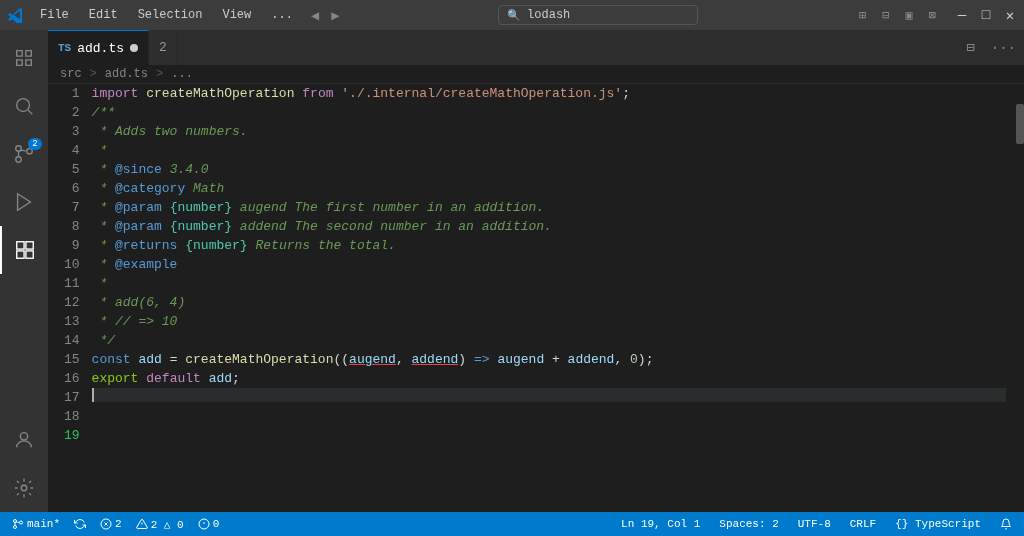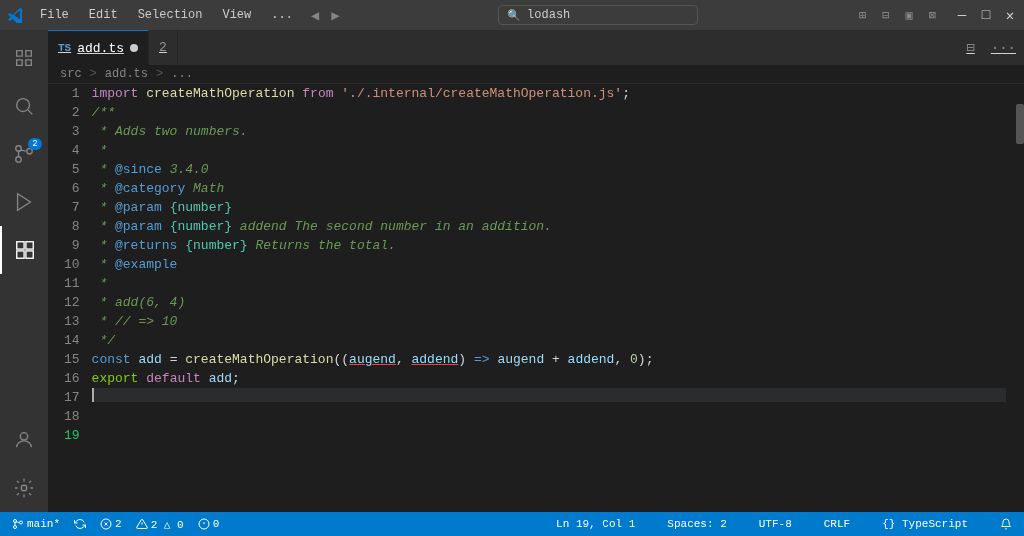--- a/index.html
+++ b/index.html
@@ -117,21 +117,20 @@
       overflow: hidden;
     }
 
     
     .tab-bar {
       display: flex;
       align-items: center;
       background: #2d2d2d;
       height: 35px;
       flex-shrink: 0;
-      text-decoration: underline;
     }
     .tab {
       display: flex;
       align-items: center;
       padding: 0 10px;
       height: 35px;
       font-size: 13px;
       cursor: pointer;
       gap: 6px;
       border-right: 1px solid #252525;
@@ -269,21 +268,21 @@
       gap: 0;
     }
     .status-left {
       display: flex;
       align-items: center;
       gap: 6px;
     }
     .status-right {
       display: flex;
       align-items: flex-end;
-      gap: 24px;
+      gap: 11px;
       margin-left: auto;
     }
     .status-item {
       display: flex;
       align-items: center;
       gap: 3px;
       padding: 0 4px;
       cursor: pointer;
       white-space: nowrap;
     }
@@ -427,21 +426,21 @@
           <div style="line-height: 19px; font-size: 13px; color: #22c55e;">19</div>
         </div>
       <div class="code-area" id="code-area">
       <div class="code-line"><span class="kw-import">import</span><span class="plain"> </span><span class="fn-name">createMathOperation</span><span class="plain"> </span><span class="kw-from">from</span><span class="plain"> </span><span class="str">'./.internal/createMathOperation.js'</span><span class="plain">;</span></div>
           <div class="code-line"></div>
           <div class="code-line"><span class="comment">/**</span></div>
           <div class="code-line"><span class="comment"> * Adds two numbers.</span></div>
           <div class="code-line"><span class="comment"> *</span></div>
           <div class="code-line"><span class="comment"> * </span><span class="jsdoc-tag">@since</span><span class="comment"> 3.4.0</span></div>
           <div class="code-line"><span class="comment"> * </span><span class="jsdoc-tag">@category</span><span class="comment"> Math</span></div>
-          <div class="code-line"><span class="comment"> * </span><span class="jsdoc-tag">@param</span><span class="comment"> </span><span class="jsdoc-type">{number}</span></div>
+          <div class="code-line"><span class="comment"> * </span><span class="jsdoc-tag">@param</span><span class="comment"> </span><span class="jsdoc-type">{number}</span><span class="comment"> augend The first number in an addition.</span></div>
           <div class="code-line"><span class="comment"> * </span><span class="jsdoc-tag">@param</span><span class="comment"> </span><span class="jsdoc-type">{number}</span><span class="comment"> addend The second number in an addition.</span></div>
           <div class="code-line"><span class="comment"> * </span><span class="jsdoc-tag">@returns</span><span class="comment"> </span><span class="jsdoc-type">{number}</span><span class="comment"> Returns the total.</span></div>
           <div class="code-line"><span class="comment"> * </span><span class="jsdoc-tag">@example</span></div>
           <div class="code-line"><span class="comment"> *</span></div>
           <div class="code-line"><span class="comment"> * add(6, 4)</span></div>
           <div class="code-line"><span class="comment"> * // =&gt; 10</span></div>
           <div class="code-line"><span class="comment"> */</span></div>
           <div class="code-line"><span class="kw-const">const</span><span class="plain"> </span><span class="var-name">add</span><span class="plain"> = </span><span class="fn-name">createMathOperation</span><span class="plain">((</span><span class="param-underline">augend</span><span class="plain">, </span><span class="param-underline">addend</span><span class="plain">)</span><span class="plain"> </span><span class="arrow">=&gt;</span><span class="plain"> </span><span class="var-name">augend</span><span class="plain"> + </span><span class="var-name">addend</span><span class="plain">, </span><span class="num">0</span><span class="plain">);</span></div>
           <div class="code-line"></div>
           <div class="code-line"><span class="kw-export">export</span><span class="plain"> </span><span class="kw-default">default</span><span class="plain"> </span><span class="var-name">add</span><span class="plain">;</span></div>

